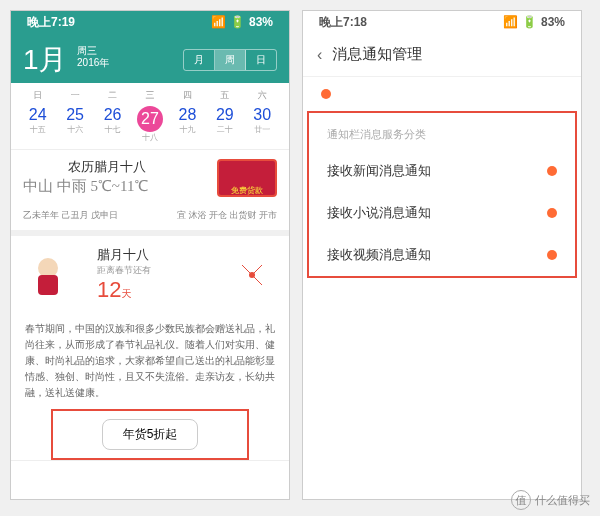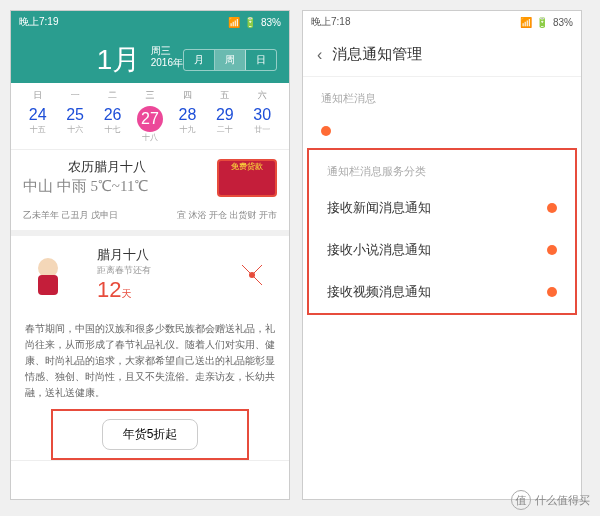--- a/index.html
+++ b/index.html
@@ -1,22 +1,22 @@
 <!DOCTYPE html>
 <html><head>
 <meta charset="utf-8">
 <style>
 * { margin: 0; padding: 0; box-sizing: border-box; }
 body { background: #f0f0f0; font-family: -apple-system, sans-serif; width: 600px; height: 516px; position: relative; }
 .container { display: flex; gap: 12px; padding: 10px; }
 .phone { width: 280px; height: 490px; background: #fff; border: 1px solid #ccc; overflow: hidden; position: relative; }
-.status-bar { height: 22px; background: #2a9d8f; display: flex; align-items: center; justify-content: space-between; padding: 0 8px; font-size: 10px; color: #fff; }
+.status-bar { height: 22px; background: #2a9d8f; display: flex; align-items: center; justify-content: space-between; padding: 0 16px; font-size: 12px; color: #fff; font-weight: bold; }
 .status-bar.light { background: #fff; color: #555; }
 .status-right { display: flex; align-items: center; gap: 4px; }
-.header-cal { background: #2a9d8f; color: #fff; padding: 8px 12px 4px; display: flex; justify-content: flex-end; align-items: center; }
+.header-cal { background: #2a9d8f; color: #fff; padding: 8px 12px 4px; display: flex; justify-content: space-between; align-items: center; }
 .month-big { font-size: 28px; font-weight: 300; }
 .month-sub { display: inline-block; margin-left: 6px; font-size: 10px; line-height: 1.2; vertical-align: top; margin-top: 4px; }
 .view-tabs { display: flex; border: 1px solid rgba(255,255,255,0.5); border-radius: 3px; overflow: hidden; }
 .view-tab { padding: 3px 10px; font-size: 10px; border-right: 1px solid rgba(255,255,255,0.5); }
 .view-tab:last-child { border-right: none; }
 .view-tab.active { background: rgba(255,255,255,0.3); }
 .cal-grid { background: #fff; padding: 6px 8px; }
 .weekdays { display: flex; justify-content: space-around; font-size: 9px; color: #999; margin-bottom: 4px; }
 .days { display: flex; justify-content: space-around; }
 .day { text-align: center; width: 30px; }
@@ -119,21 +119,21 @@
             <div class="day-sub">廿一</div>
           </div>
         </div>
     </div>
     <div class="lunar-row">
       <div class="lunar-info">
         <div class="lunar-title">农历腊月十八</div>
         <div class="lunar-sub">中山 中雨 5℃~11℃</div>
       </div>
       <div class="ad-box redbox">
-        <div style="color:#ffeb3b;font-size:8px;text-align:center;padding-top:0">免费贷款</div>
+        <div style="color:#ffeb3b;font-size:8px;text-align:center;padding-top:24px">免费贷款</div>
       </div>
     </div>
     <div class="fortune-row">
       <span>乙未羊年 己丑月 戊申日</span>
       <span>宜 沐浴 开仓 出货财 开市</span>
     </div>
     <div class="festival-card">
       <div class="fest-img">
         <svg viewBox="0 0 50 50">
             <circle cx="25" cy="18" r="10" fill="#f4d7b8"></circle>
@@ -167,21 +167,20 @@
       <div class="status-right" style="color:#555">
         <span>📶</span>
         <span>🔋</span>
         <span>83%</span>
       </div>
     </div>
     <div class="settings-hdr">
       <span class="back-arrow">‹</span>
       <span>消息通知管理</span>
     </div>
-    <div class="sec-title">通知栏消息</div>
     <div class="setting-row">
       <span class="toggle-dot"></span>
     </div>
     <div class="settings-group">
       <div class="sec-title">通知栏消息服务分类</div>
       <div id="srows">
           <div class="setting-row">
             <span>接收新闻消息通知</span>
             <span class="toggle-dot"></span>
           </div>

